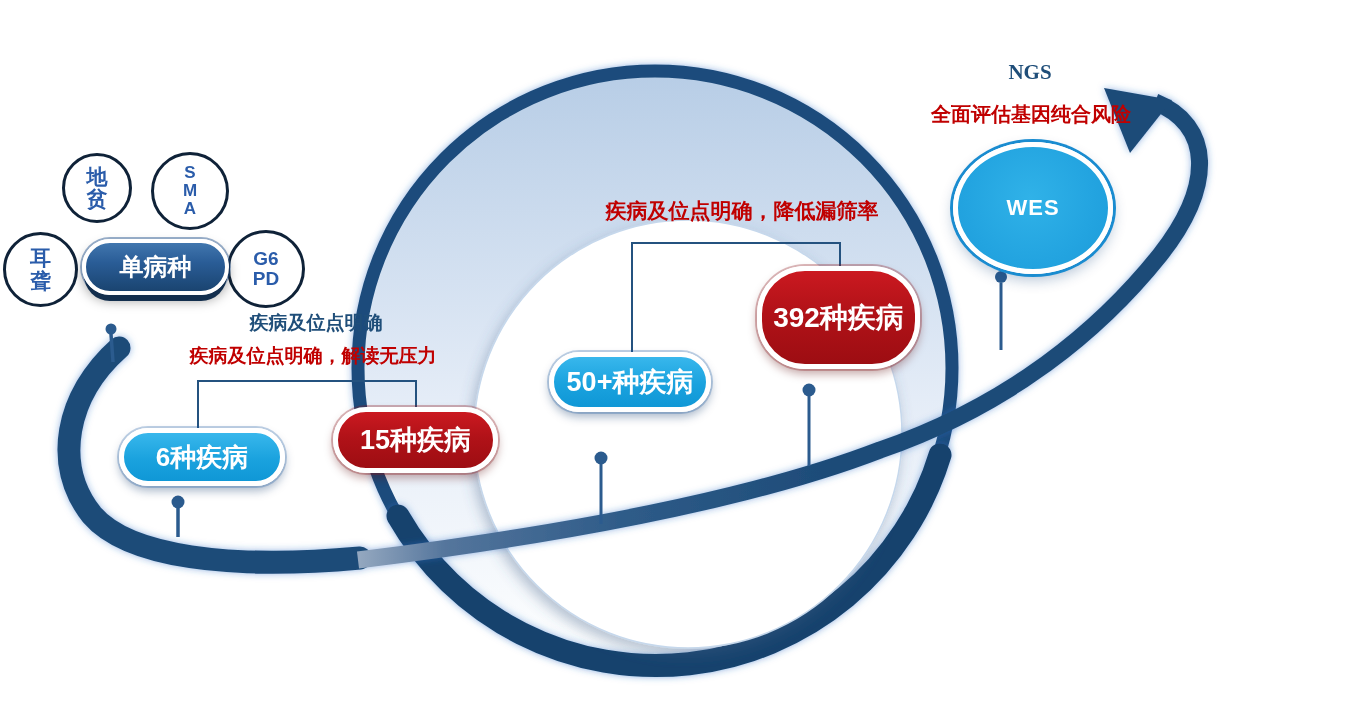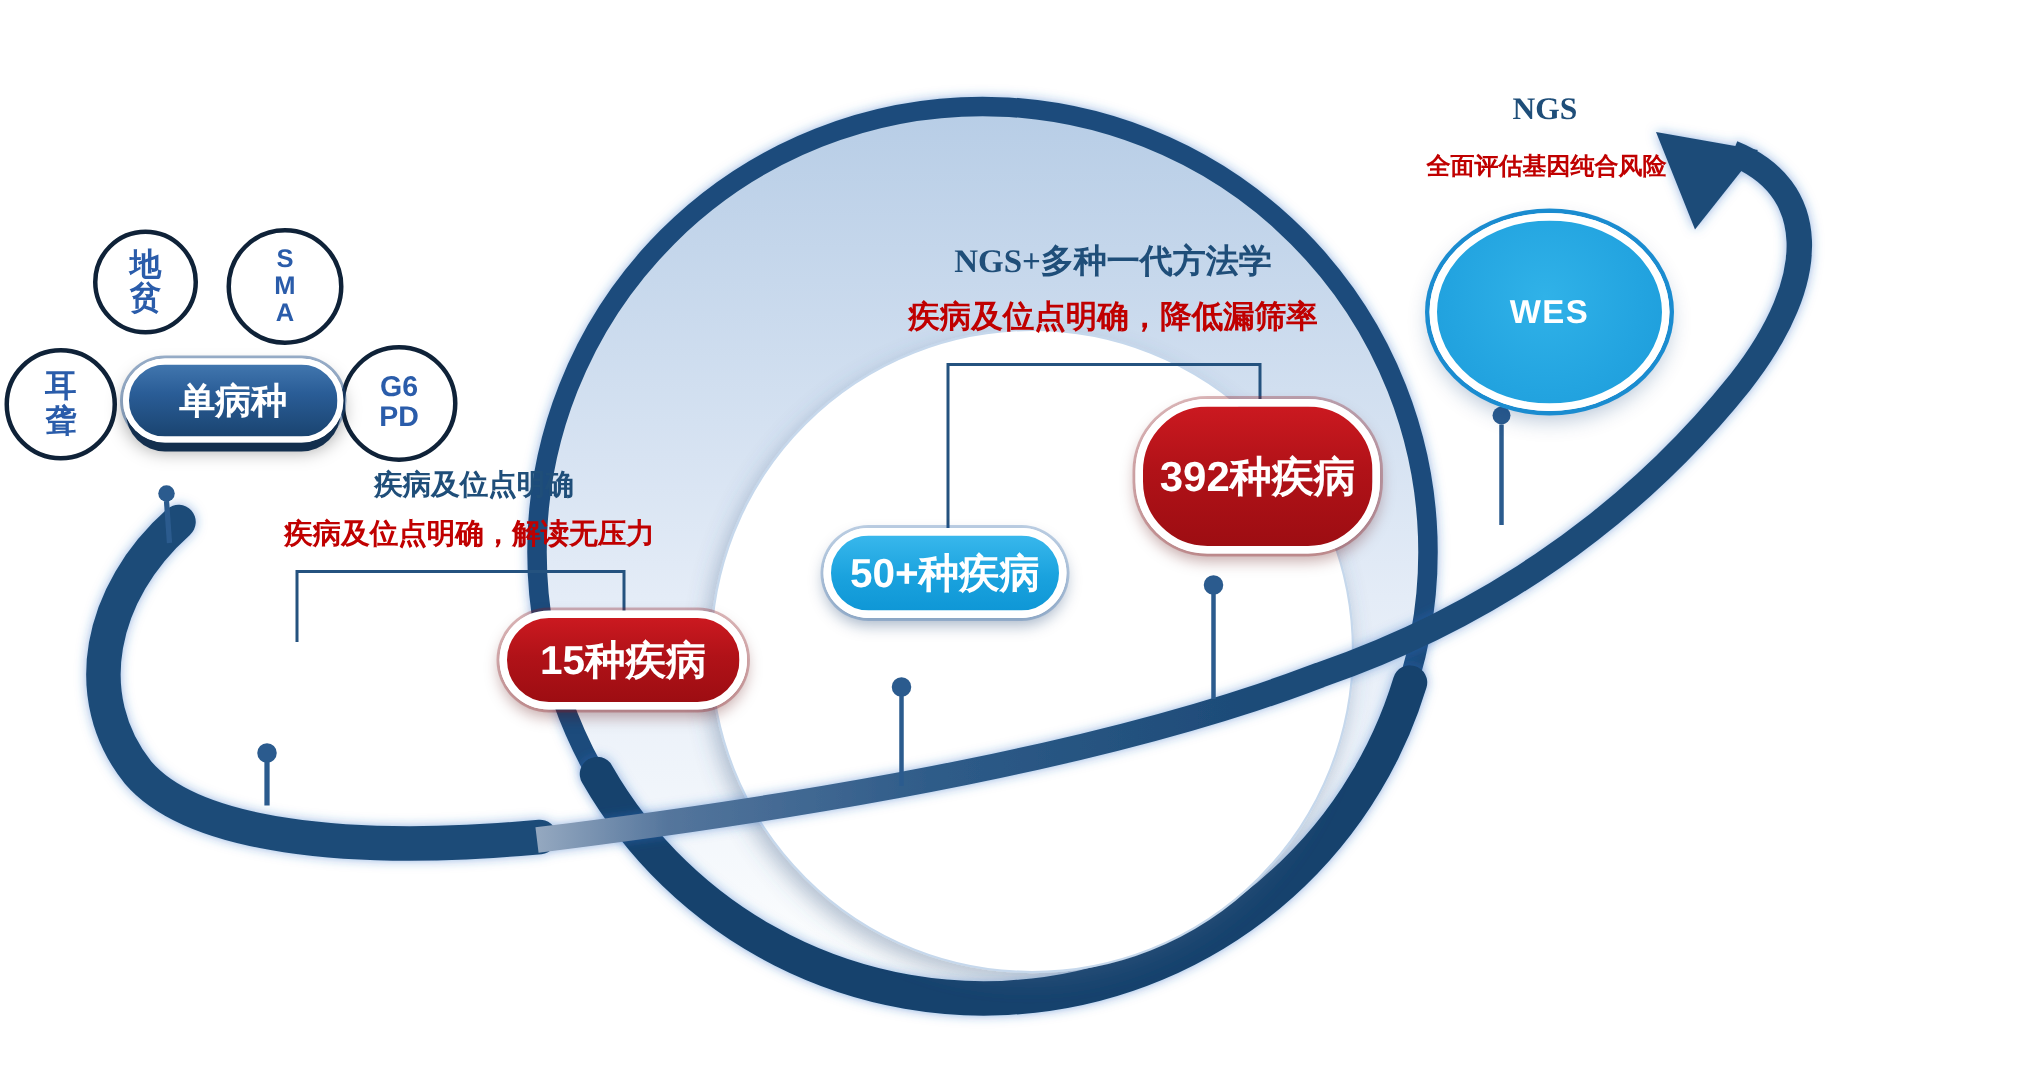--- a/index.html
+++ b/index.html
@@ -51,21 +51,21 @@
   }
   
   .lbl{position:absolute;font-weight:bold;text-align:center;white-space:nowrap;font-family:Liberation Serif, serif;}
   .lbl-navy{color:#1f4e79;}
   .lbl-red{color:#c00000;}
   .lbl-method-left{left:196px;top:310px;width:240px;font-size:19px;}
   .lbl-benefit-left{left:183px;top:343px;width:260px;font-size:19px;}
   .lbl-method-center{left:592px;top:159px;width:300px;font-size:22px;}
   .lbl-benefit-center{left:572px;top:197px;width:340px;font-size:21px;}
   .lbl-ngs-right{left:970px;top:60px;width:120px;font-size:21px;}
-  .lbl-benefit-right{left:906px;top:101px;width:250px;font-size:16px;}
+  .lbl-benefit-right{left:906px;top:101px;width:250px;font-size:20px;}
 </style>
 </head>
 <body>
 
 <div id="stage">
 
   <svg width="1358" height="714" viewBox="0 0 1358 714">
     <defs>
       <linearGradient id="bigGrad" x1="0" y1="0" x2="0" y2="1">
         <stop offset="0" stop-color="#b7cde6"></stop>
@@ -142,24 +142,24 @@
   <div class="sat sat-g6pd">
     <span>G6</span>
     <span>PD</span>
   </div>
 
   <div class="pill pill-hub">单病种</div>
 
   <div class="lbl lbl-navy lbl-method-left">疾病及位点明确</div>
   <div class="lbl lbl-red lbl-benefit-left">疾病及位点明确，解读无压力</div>
 
+  <div class="pill pill-blue pill-6">6种疾病</div>
   <div class="pill pill-red pill-15">15种疾病</div>
   <div class="pill pill-blue pill-50">50+种疾病</div>
   <div class="pill pill-red pill-392">392种疾病</div>
 
-  <div class="lbl lbl-navy lbl-method-center">NGS+多种一代方法学</div>
   <div class="lbl lbl-red lbl-benefit-center">疾病及位点明确，降低漏筛率</div>
 
   <div class="lbl lbl-navy lbl-ngs-right">NGS</div>
   <div class="lbl lbl-red lbl-benefit-right">全面评估基因纯合风险</div>
   <div class="wes-node">WES</div>
 
 </div>
 
 </body></html>

